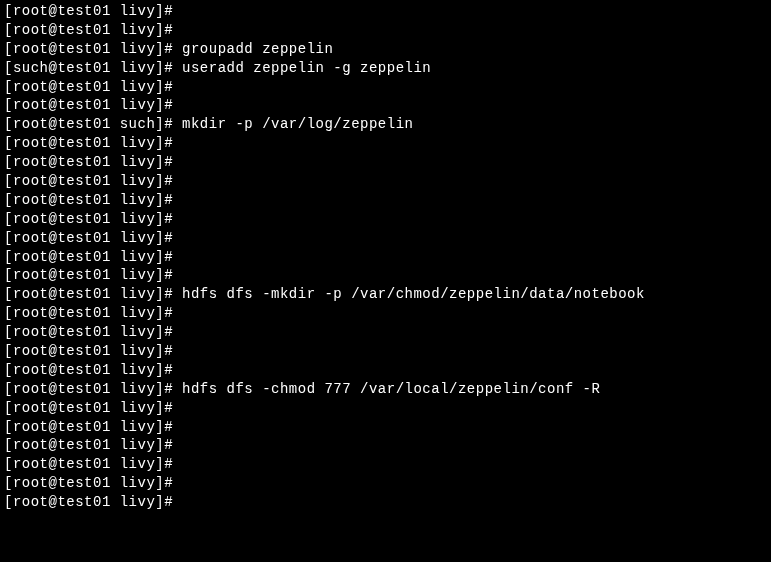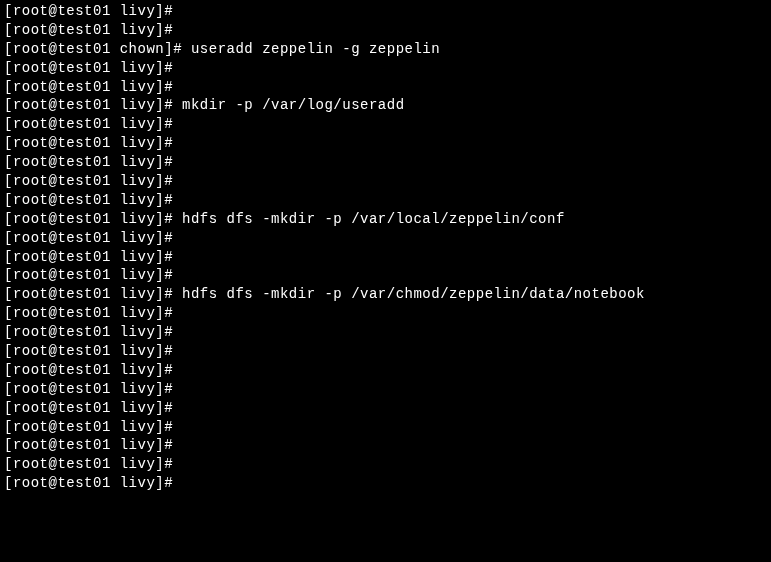--- a/index.html
+++ b/index.html
@@ -23,37 +23,38 @@
       white-space: pre;
       font-weight: normal;
     }
   </style>
 </head>
 <body>
 
 <div id="terminal-container">
     <div class="terminal-line">[root@test01 livy]#</div>
     <div class="terminal-line">[root@test01 livy]#</div>
-    <div class="terminal-line">[root@test01 chown]# useradd zeppelin -g zeppelin</div>
+    <div class="terminal-line">[root@test01 livy]# groupadd zeppelin</div>
+    <div class="terminal-line">[such@test01 livy]# useradd zeppelin -g zeppelin</div>
     <div class="terminal-line">[root@test01 livy]#</div>
     <div class="terminal-line">[root@test01 livy]#</div>
-    <div class="terminal-line">[root@test01 livy]# mkdir -p /var/log/useradd</div>
+    <div class="terminal-line">[root@test01 such]# mkdir -p /var/log/zeppelin</div>
     <div class="terminal-line">[root@test01 livy]#</div>
     <div class="terminal-line">[root@test01 livy]#</div>
     <div class="terminal-line">[root@test01 livy]#</div>
     <div class="terminal-line">[root@test01 livy]#</div>
     <div class="terminal-line">[root@test01 livy]#</div>
-    <div class="terminal-line">[root@test01 livy]# hdfs dfs -mkdir -p /var/local/zeppelin/conf</div>
     <div class="terminal-line">[root@test01 livy]#</div>
     <div class="terminal-line">[root@test01 livy]#</div>
     <div class="terminal-line">[root@test01 livy]#</div>
     <div class="terminal-line">[root@test01 livy]# hdfs dfs -mkdir -p /var/chmod/zeppelin/data/notebook</div>
     <div class="terminal-line">[root@test01 livy]#</div>
     <div class="terminal-line">[root@test01 livy]#</div>
     <div class="terminal-line">[root@test01 livy]#</div>
     <div class="terminal-line">[root@test01 livy]#</div>
+    <div class="terminal-line">[root@test01 livy]# hdfs dfs -chmod 777 /var/local/zeppelin/conf -R</div>
     <div class="terminal-line">[root@test01 livy]#</div>
     <div class="terminal-line">[root@test01 livy]#</div>
     <div class="terminal-line">[root@test01 livy]#</div>
     <div class="terminal-line">[root@test01 livy]#</div>
     <div class="terminal-line">[root@test01 livy]#</div>
     <div class="terminal-line">[root@test01 livy]#</div>
   </div>
 
 </body></html>

